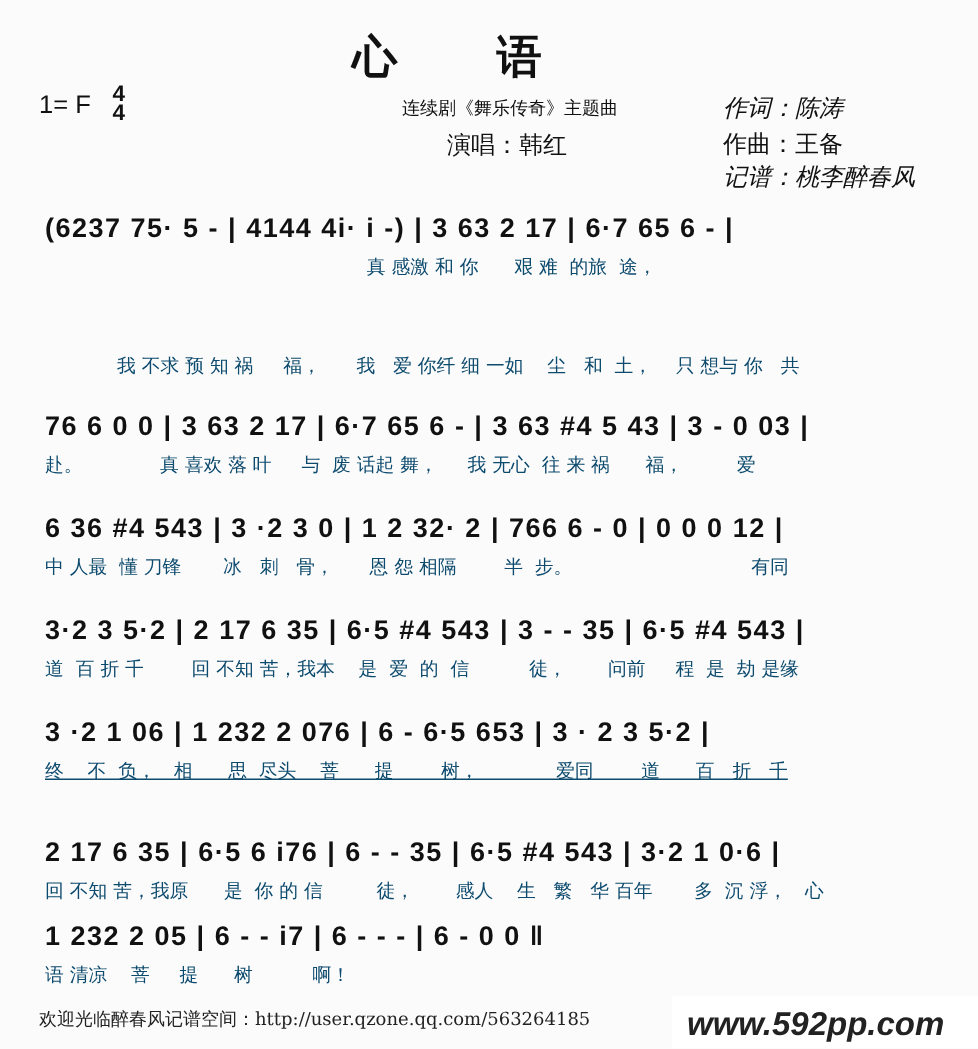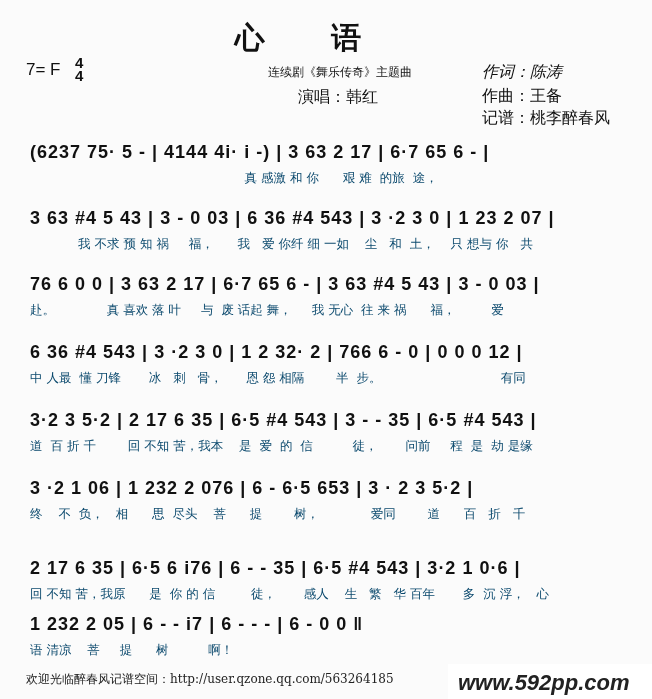--- a/index.html
+++ b/index.html
@@ -20,54 +20,53 @@
             font-size:12.5px; color:#0c4a6e; }
   .footer-text { position:absolute; top:671px; left:26px; font-family:"DejaVu Serif", serif; font-size:12px; color:#222; }
   .watermark-box { position:absolute; top:664px; left:448px; width:204px; height:35px; background:#fff; }
   .watermark { position:absolute; top:670px; left:458px; font-family:"Liberation Sans", sans-serif; font-size:22px;
                font-weight:bold; font-style:italic; color:#222; }
 </style>
 </head>
 <body>
 
 <div class="title">心 语</div>
-<div class="key">7= F</div>
+<div class="key">1= F</div>
 <div class="meter">
   <div>4</div>
   <div>4</div>
 </div>
 <div class="subtitle">连续剧《舞乐传奇》主题曲</div>
 <div class="singer">演唱：韩红</div>
 <div class="credit" style="top:62px;font-style:italic;">作词：陈涛</div>
 <div class="credit" style="top:86px;">作曲：王备</div>
-<div class="credit" style="top:108px;">记谱：桃李醉春风</div>
+<div class="credit" style="top:108px;font-style:italic;">记谱：桃李醉春风</div>
 
 <div class="row" style="top:142px;">
   <div class="notes" style="left:30px;">(6237 75· 5 - | 4144 4i· i -) | 3 63 2 17 | 6·7 65 6 - |</div>
   <div class="lyrics" style="left:30px;">                                                      真 感激 和 你      艰 难  的旅  途，</div>
 </div>
 <div class="row" style="top:208px;">
-  <div class="notes" style="left:30px;">3 63 #4 5 43 | 3 - 0 03 | 6 36 #4 543 | 3 ·2 3 0 | 1 23 2 07 |</div>
   <div class="lyrics" style="left:30px;margin-left:48px;">我 不求 预 知 祸     福，      我   爱 你纤 细 一如    尘   和  土，    只 想与 你   共</div>
 </div>
 <div class="row" style="top:274px;">
   <div class="notes" style="left:30px;">76 6 0 0 | 3 63 2 17 | 6·7 65 6 - | 3 63 #4 5 43 | 3 - 0 03 |</div>
   <div class="lyrics" style="left:30px;">赴。             真 喜欢 落 叶     与  废 话起 舞，     我 无心  往 来 祸      福，         爱</div>
 </div>
 <div class="row" style="top:342px;">
   <div class="notes" style="left:30px;">6 36 #4 543 | 3 ·2 3 0 | 1 2 32· 2 | 766 6 - 0 | 0 0 0 12 |</div>
   <div class="lyrics" style="left:30px;">中 人最  懂 刀锋       冰   刺   骨，      恩 怨 相隔        半  步。                              有同</div>
 </div>
 <div class="row" style="top:410px;">
   <div class="notes" style="left:30px;">3·2 3 5·2 | 2 17 6 35 | 6·5 #4 543 | 3 - - 35 | 6·5 #4 543 |</div>
   <div class="lyrics" style="left:30px;">道  百 折 千        回 不知 苦，我本    是  爱  的  信          徒，       问前     程  是  劫 是缘</div>
 </div>
 <div class="row" style="top:478px;">
   <div class="notes" style="left:30px;">3 ·2 1 06 | 1 232 2 076 | 6 - 6·5 653 | 3 · 2 3 5·2 |</div>
-  <div class="lyrics" style="left:30px;">终    不  负，   相      思  尽头    菩      提        树，             爱同        道      百   折   千</div>
+  <div class="lyrics" style="left:30px;text-decoration:underline;">终    不  负，   相      思  尽头    菩      提        树，             爱同        道      百   折   千</div>
 </div>
 <div class="row" style="top:558px;padding-left:36px;">
   <div class="notes" style="left:30px;">2 17 6 35 | 6·5 6 i76 | 6 - - 35 | 6·5 #4 543 | 3·2 1 0·6 |</div>
   <div class="lyrics" style="left:30px;">回 不知 苦，我原      是  你 的 信         徒，       感人    生   繁   华 百年       多  沉 浮，   心</div>
 </div>
 <div class="row" style="top:614px;">
   <div class="notes" style="left:30px;">1 232 2 05 | 6 - - i7 | 6 - - - | 6 - 0 0 ‖</div>
   <div class="lyrics" style="left:30px;">语 清凉    菩     提      树          啊！</div>
 </div>
 

